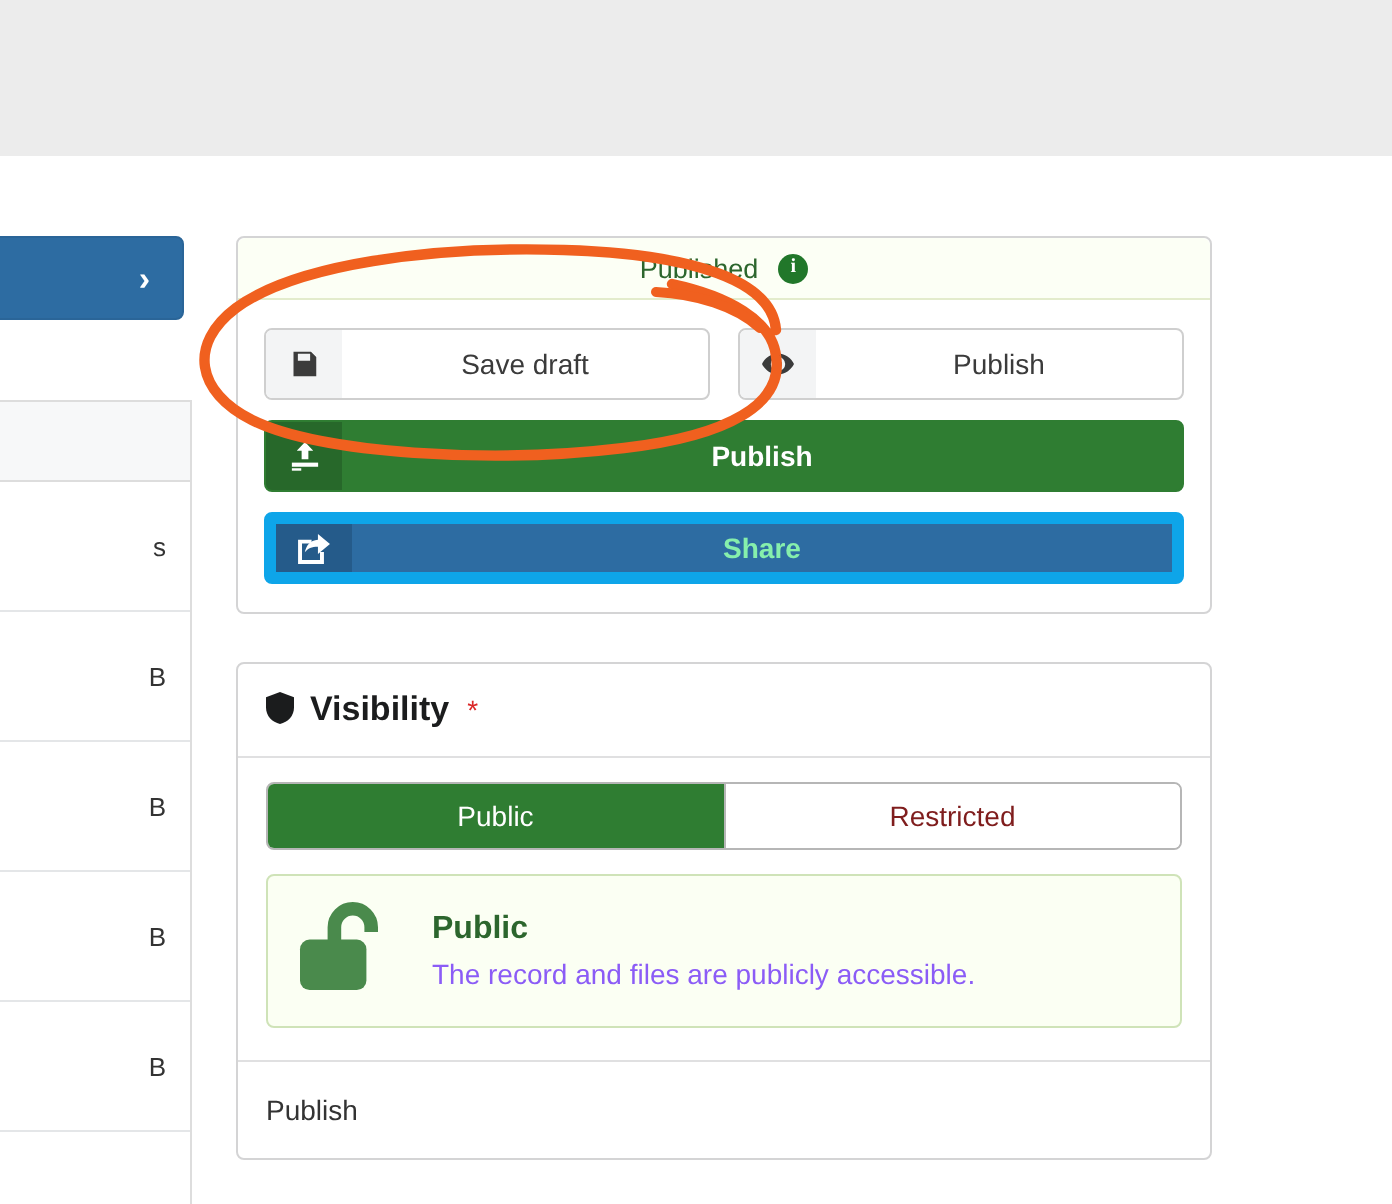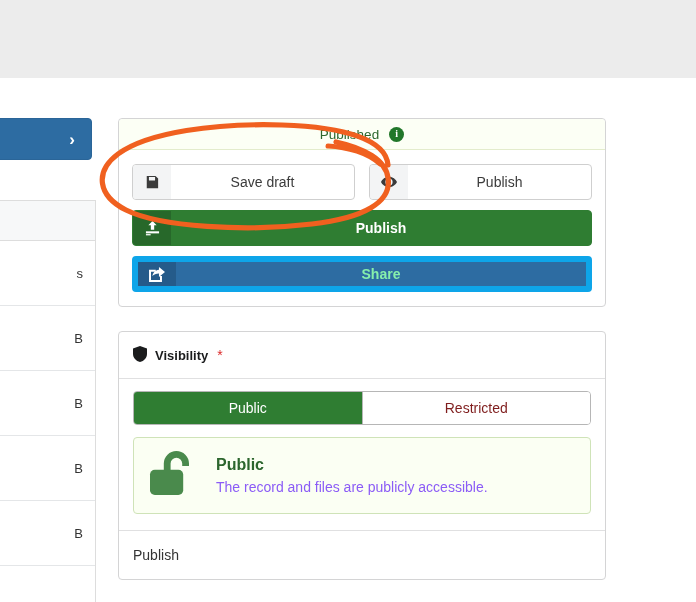--- a/index.html
+++ b/index.html
@@ -205,21 +205,21 @@
   .vis-head {
     height: 46px;
     border-bottom: 1px solid #e0e0e1;
     display: flex;
     align-items: center;
     padding: 0 14px;
     gap: 8px;
   }
   .vis-title {
     font-weight: bold;
-    font-size: 13px;
+    font-size: 17px;
     color: #1b1c1d;
   }
   .req-star {
     color: #db2828;
     font-size: 14px;
     margin-left: 1px;
     line-height: 1;
     vertical-align: top;
   }
   .vis-body {

